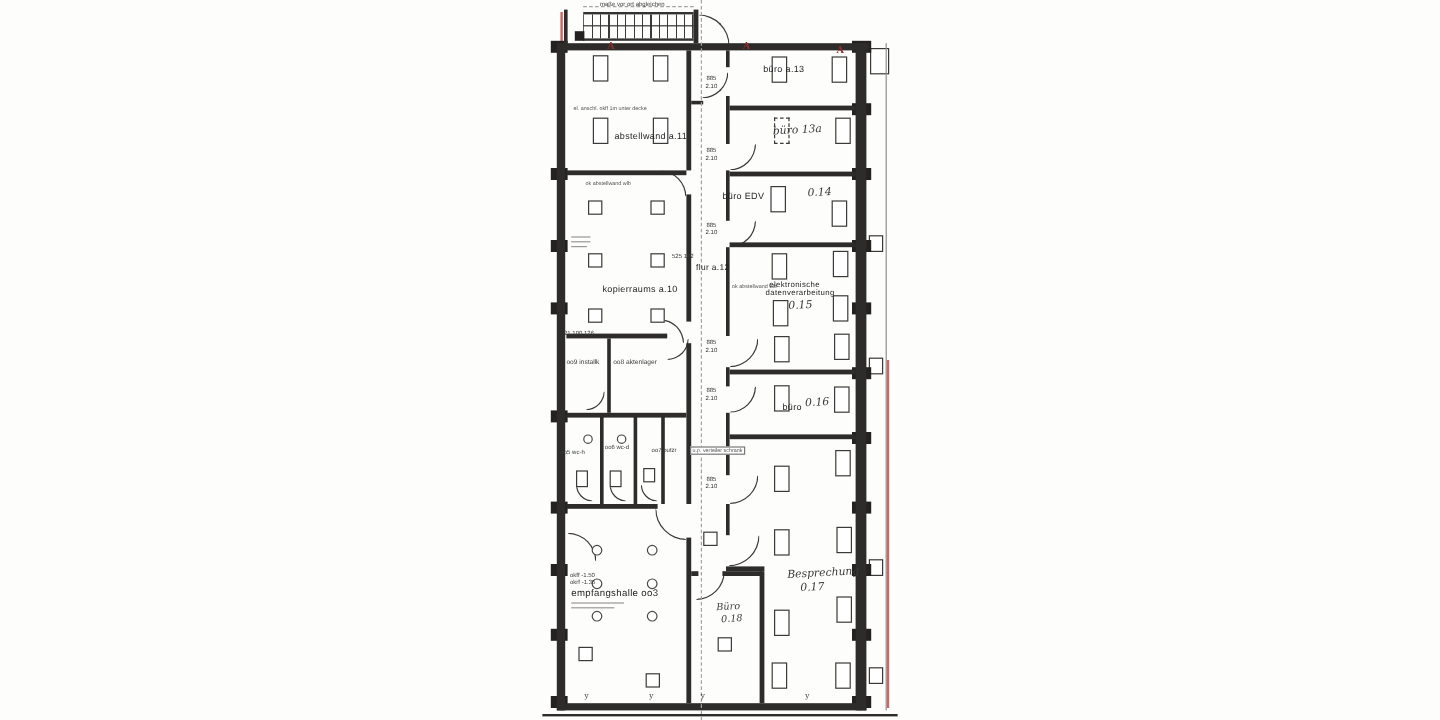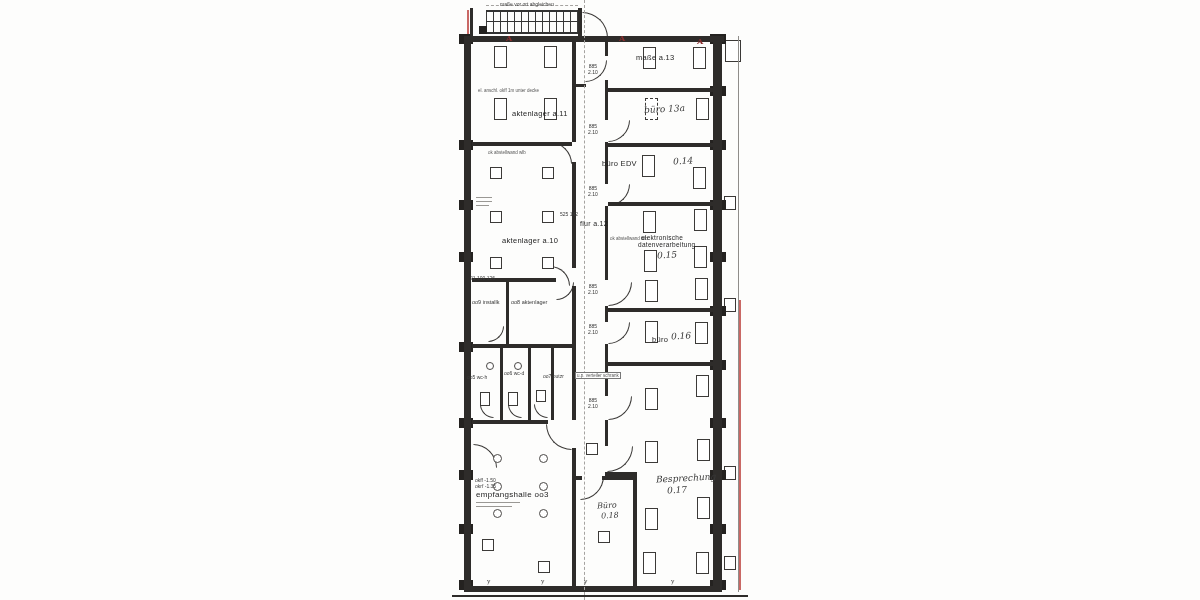--- a/index.html
+++ b/index.html
@@ -196,24 +196,24 @@
     <div class="w" style="left: 464px; top: 36px; width: 260px; height: 6px;"></div>
 
   <div class="stair"></div>
   <div class="rail"></div>
   <div class="pil" style="left:479px;top:26px;width:8px;height:8px"></div>
   <div class="dashh" style="left:486px;top:5px;width:92px"></div>
   <div class="dashv" style="left:584px;top:0;height:600px"></div>
 
   <div class="tiny" style="left:500px;top:1px">maße vor ort abgleichen</div>
 
-  <div class="lbl" style="left:512px;top:109px">aktenlager a.11</div>
+  <div class="lbl" style="left:512px;top:109px">abstellwand a.11</div>
   <div class="tiny micro" style="left:478px;top:88px">el. anschl. okff 1m unter decke</div>
 
-  <div class="lbl" style="left:502px;top:236px">aktenlager a.10</div>
+  <div class="lbl" style="left:502px;top:236px">kopierraums a.10</div>
   <div class="lbl" style="left:580px;top:220px;font-size:7px">flur a.12</div>
   <div class="tiny" style="left:560px;top:211px">525   142</div>
   <div class="tiny micro" style="left:488px;top:150px">ok abstellwand wlb</div>
   <div class="tiny micro" style="left:610px;top:236px">ok abstellwand wlb</div>
   <div class="tiny" style="left:470px;top:275px">21  100  126</div>
 
   <div class="tiny" style="left:472px;top:299px;font-size:5.5px">oo9 installk</div>
   <div class="tiny" style="left:511px;top:299px;font-size:5.5px">oo8 aktenlager</div>
   <div class="tiny" style="left:467px;top:374px">oo5 wc-h</div>
   <div class="tiny" style="left:504px;top:370px">oo6 wc-d</div>
@@ -222,21 +222,21 @@
 
   <div class="lbl" style="left:476px;top:490px;font-size:8px">empfangshalle oo3</div>
   <div class="tiny" style="left:475px;top:477px">okff -1.50</div>
   <div class="tiny" style="left:475px;top:483px">okrf -1.35</div>
   <div class="squig" style="left:476px;top:502px;width:44px"></div>
   <div class="squig" style="left:476px;top:506px;width:36px"></div>
   <div class="squig" style="left:476px;top:197px;width:16px"></div>
   <div class="squig" style="left:476px;top:201px;width:16px"></div>
   <div class="squig" style="left:476px;top:205px;width:13px"></div>
 
-  <div class="lbl" style="left:636px;top:53px">maße a.13</div>
+  <div class="lbl" style="left:636px;top:53px">büro a.13</div>
   <div class="hand" style="left:644px;top:104px">büro 13a</div>
   <div class="lbl" style="left:602px;top:159px">büro EDV</div>
   <div class="hand" style="left:673px;top:156px">0.14</div>
   <div class="lbl" style="left:641px;top:234px;font-size:6.5px">elektronische</div>
   <div class="lbl" style="left:638px;top:241px;font-size:6.5px">datenverarbeitung</div>
   <div class="hand" style="left:657px;top:250px">0.15</div>
   <div class="lbl" style="left:652px;top:335px">büro</div>
   <div class="hand" style="left:671px;top:331px">0.16</div>
   <div class="hand" style="left:656px;top:473px">Besprechung</div>
   <div class="hand" style="left:667px;top:485px">0.17</div>

